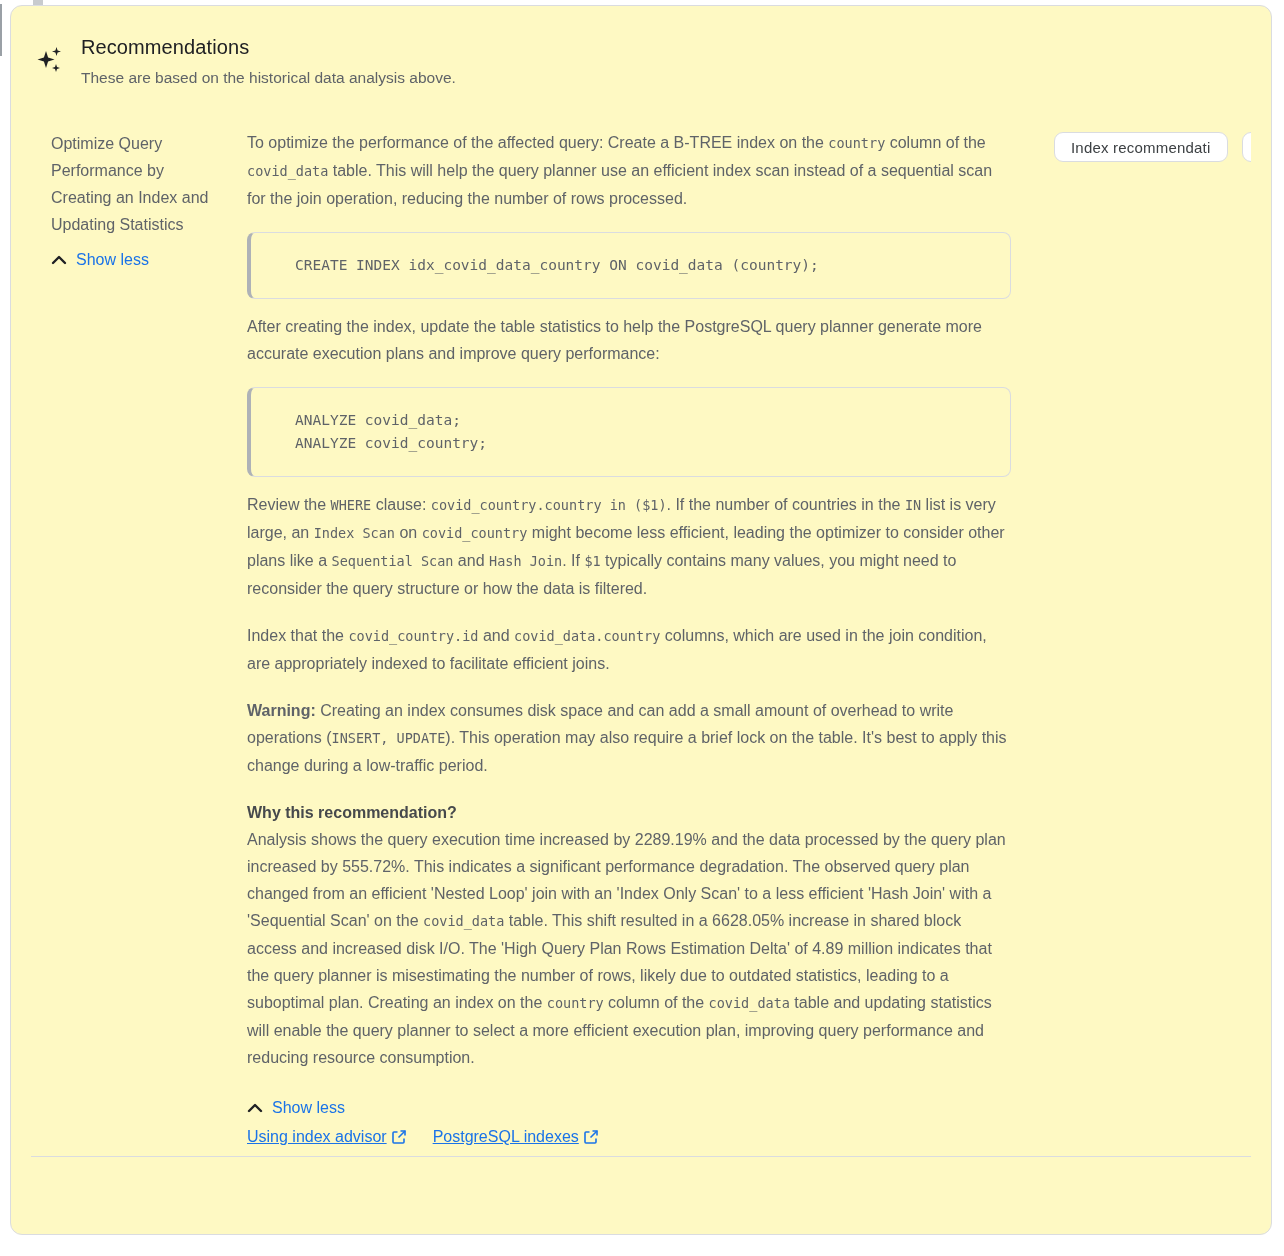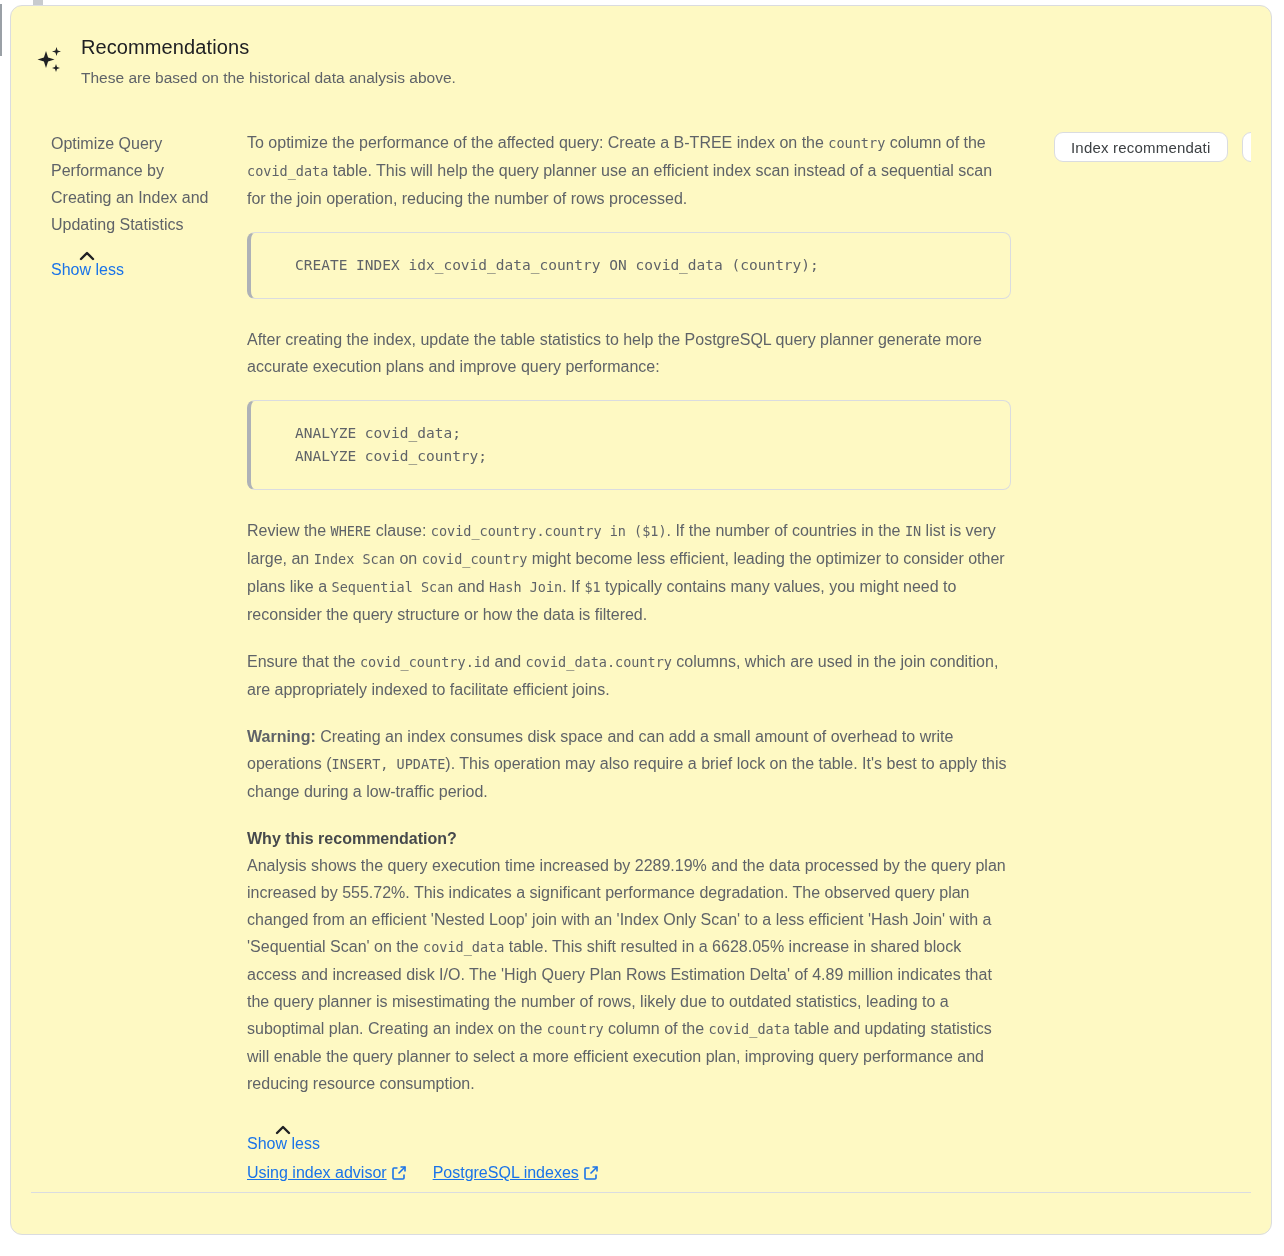--- a/index.html
+++ b/index.html
@@ -58,42 +58,42 @@
   .th {
     font-size: 15.5px; font-weight: 500; color: #202124; letter-spacing: .1px;
   }
   .th-rec { padding-left: 20px; }
   
   .cell-rec { padding: 14px 24px 0 20px; }
   .rec-title {
     font-size: 16px; color: #5f6368; line-height: 27px;
   }
   .show-less {
-    display: inline-flex; align-items: center; 
+    display: inline-flex; align-items: center; gap: 9px;
     margin-top: 13px;
     color: #1a73e8; font-size: 16px;
     cursor: pointer; text-decoration: none;
-    background: none; border: none; font-family: inherit; flex-direction: column;
+    background: none; border: none; font-family: inherit;
   }
   .cell-details { padding-top: 13px; padding-right: 43px; color: #5f6368; }
   .cell-details p {
     font-size: 16px; line-height: 27px; margin: 0 0 20px 0;
   }
   .inline-code, .code {
     font-family: "DejaVu Sans Mono", "Liberation Mono", monospace;
     font-size: 13.5px;
     color: #5f6368;
   }
   .bold { font-weight: 700; }
   .code-block {
     border: 1px solid #dadce0;
     border-left: 4px solid #aeb2b7;
     border-radius: 8px;
     padding: 21px 20px 21px 44px;
-    margin: 17px 0 27px 0;
+    margin: 17px 0 14px 0;
   }
   .code-block pre {
     font-family: "DejaVu Sans Mono", "Liberation Mono", monospace;
     font-size: 14.5px; line-height: 23px; color: #5f6368;
     white-space: pre;
   }
   .why-heading {
     font-size: 16px; line-height: 27px; font-weight: 700; color: #46494c;
     margin-top: 7px;
   }
@@ -179,21 +179,21 @@
 
         <p><span>After creating the index, update the table statistics to help the PostgreSQL query planner generate more accurate execution plans and improve query performance:</span></p>
 
         <div class="code-block">
           <pre>ANALYZE covid_data;
 ANALYZE covid_country;</pre>
         </div>
 
         <p><span>Review the </span><span class="inline-code">WHERE</span><span> clause: </span><span class="inline-code">covid_country.country in ($1)</span><span>. If the number of countries in the </span><span class="inline-code">IN</span><span> list is very large, an </span><span class="inline-code">Index Scan</span><span> on </span><span class="inline-code">covid_country</span><span> might become less efficient, leading the optimizer to consider other plans like a </span><span class="inline-code">Sequential Scan</span><span> and </span><span class="inline-code">Hash Join</span><span>. If </span><span class="inline-code">$1</span><span> typically contains many values, you might need to reconsider the query structure or how the data is filtered.</span></p>
 
-        <p><span>Ensure that the </span><span class="inline-code">covid_country.id</span><span> and </span><span class="inline-code">covid_data.country</span><span> columns, which are used in the join condition, are appropriately indexed to facilitate efficient joins.</span></p>
+        <p><span>Index that the </span><span class="inline-code">covid_country.id</span><span> and </span><span class="inline-code">covid_data.country</span><span> columns, which are used in the join condition, are appropriately indexed to facilitate efficient joins.</span></p>
 
         <p><span class="bold">Warning:</span><span> Creating an index consumes disk space and can add a small amount of overhead to write operations (</span><span class="inline-code">INSERT, UPDATE</span><span>). This operation may also require a brief lock on the table. It's best to apply this change during a low-traffic period.</span></p>
 
         <div class="why-heading">Why this recommendation?</div>
 
         <p class="para-why"><span>Analysis shows the query execution time increased by 2289.19% and the data processed by the query plan increased by 555.72%. This indicates a significant performance degradation. The observed query plan changed from an efficient 'Nested Loop' join with an 'Index Only Scan' to a less efficient 'Hash Join' with a 'Sequential Scan' on the </span><span class="inline-code">covid_data</span><span> table. This shift resulted in a 6628.05% increase in shared block access and increased disk I/O. The 'High Query Plan Rows Estimation Delta' of 4.89 million indicates that the query planner is misestimating the number of rows, likely due to outdated statistics, leading to a suboptimal plan. Creating an index on the </span><span class="inline-code">country</span><span> column of the </span><span class="inline-code">covid_data</span><span> table and updating statistics will enable the query planner to select a more efficient execution plan, improving query performance and reducing resource consumption.</span></p>
 
         <button class="show-less details-showless">
           <span>
             <svg width="16" height="10" viewBox="0 0 16 10" fill="none" stroke="#202124" stroke-width="2.4" stroke-linecap="round" stroke-linejoin="round">

